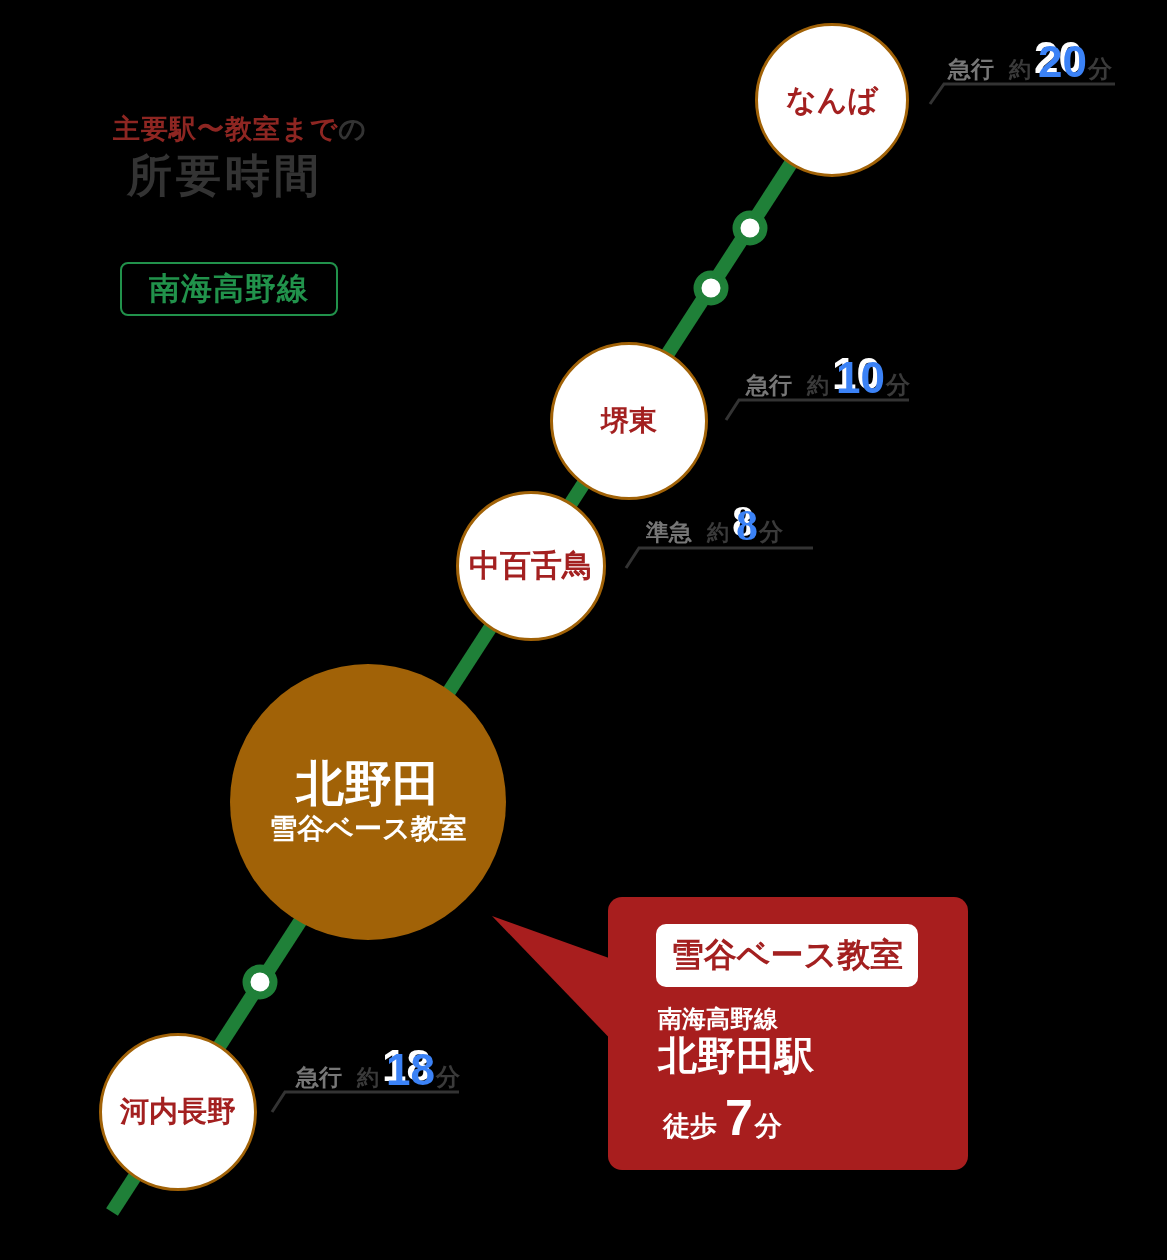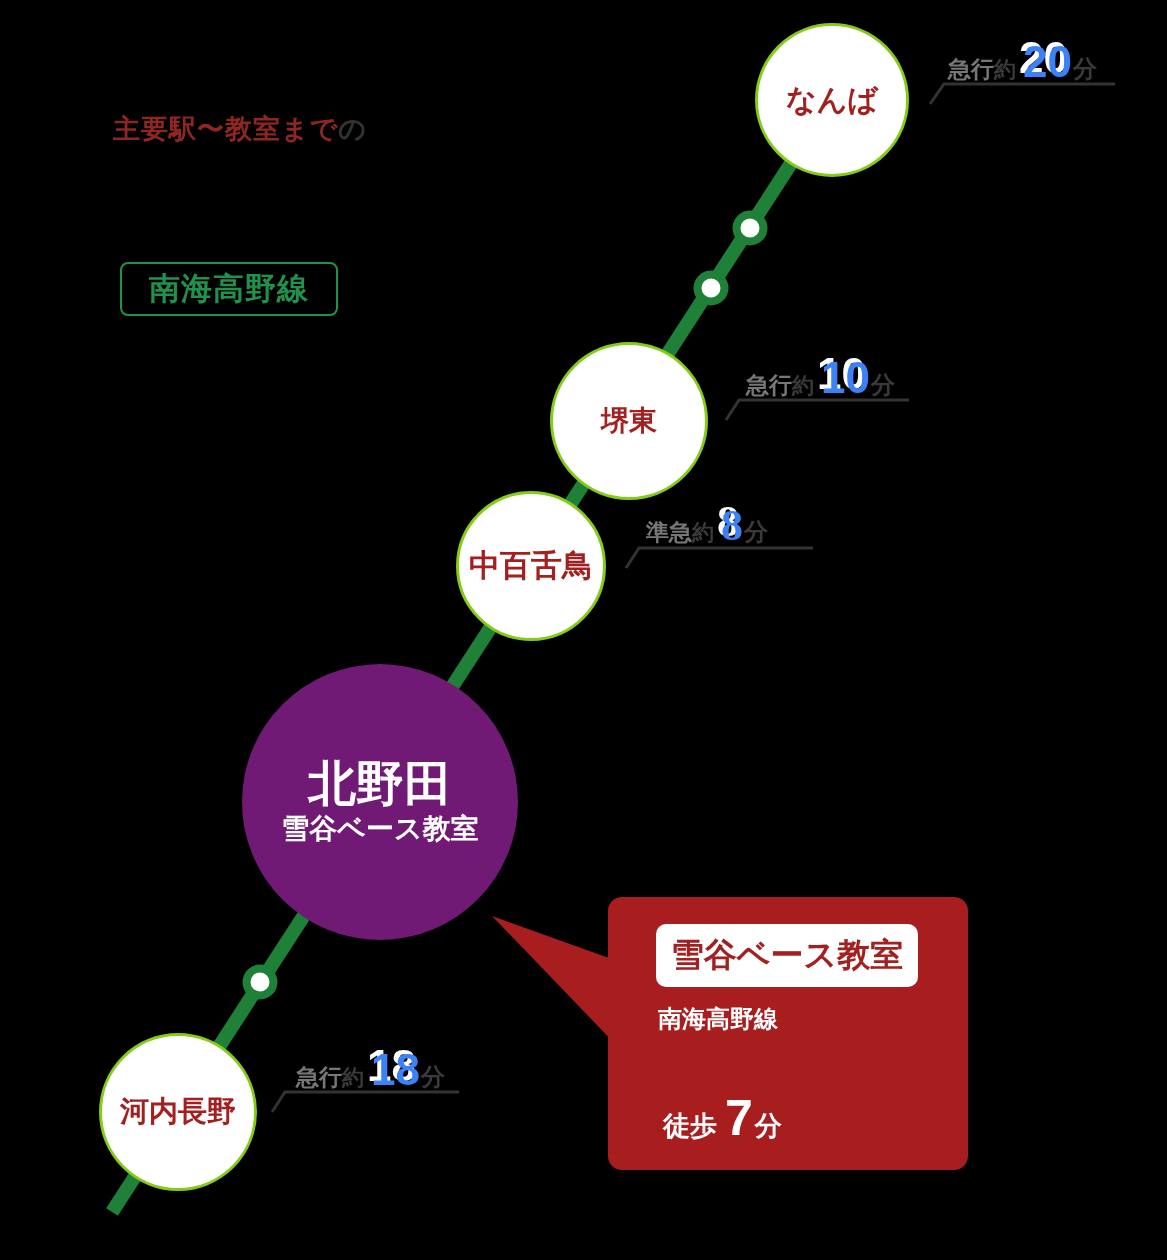--- a/index.html
+++ b/index.html
@@ -17,39 +17,39 @@
   .title-main { position:absolute; left:127px; top:146px; font-size:45px; color:#333333; letter-spacing:4px; }
   .line-badge {
     position:absolute; left:120px; top:262px; width:218px; height:54px;
     border:2px solid #21924b; border-radius:8px; box-sizing:border-box;
     color:#21924b; font-size:31px; display:flex; align-items:center; justify-content:center;
     letter-spacing:1px;
   }
 
   
   .station {
-    position:absolute; background:#ffffff; border:3px solid #84cc16; border-radius:50%;
+    position:absolute; background:#ffffff; border:3px solid #a16207; border-radius:50%;
     box-sizing:border-box; display:flex; align-items:center; justify-content:center;
     color:#a32020; text-align:center;
   }
   #st-namba          { left:755px; top:23px;   width:154px; height:154px; font-size:30px; }
   #st-sakaihigashi   { left:550px; top:342px;  width:158px; height:158px; font-size:28px; }
   #st-nakamozu       { left:456px; top:491px;  width:150px; height:150px; font-size:31px; }
   #st-kawachinagano  { left:99px;  top:1033px; width:158px; height:158px; font-size:29px; }
   .dest {
-    position:absolute; left:242px; top:664px; width:276px; height:276px;
-    background:#701a75; border-radius:50%; color:#ffffff;
+    position:absolute; left:230px; top:664px; width:276px; height:276px;
+    background:#a16207; border-radius:50%; color:#ffffff;
     display:flex; flex-direction:column; align-items:center; justify-content:center;
   }
   .dest .dest-name { font-size:48px; line-height:1.15; }
   .dest .dest-sub  { font-size:28px; line-height:1.3; }
 
   
   .tlabel { position:absolute; display:flex; align-items:baseline; white-space:nowrap; }
-  .tlabel .ttype  { font-size:23px; color:#777777; }
+  .tlabel .ttype  { font-size:23px; color:#777777; margin-right:15px; }
   .tlabel .approx { font-size:22px; color:#3a3a3a; margin-right:7px; }
   .tlabel .num    { font-size:44px; color:#3b82f6; line-height:1; text-shadow:-4px -4px 0 #ffffff; }
   .tlabel .unit   { font-size:24px; color:#3a3a3a; margin-left:1px; }
   #tl-namba         { left:948px; top:40px; }
   #tl-sakaihigashi  { left:746px; top:356px; }
   #tl-nakamozu      { left:646px; top:504px;font-family:Liberation Serif, serif; }
   #tl-kawachinagano { left:296px; top:1048px; }
 
   
   .callout {
@@ -85,20 +85,21 @@
     <polyline points="726,420 739,400 909,400" fill="none" stroke="#333333" stroke-width="3"></polyline>
     <polyline points="626,568 639,548 813,548" fill="none" stroke="#333333" stroke-width="3"></polyline>
     <polyline points="272,1112 285,1092 459,1092" fill="none" stroke="#333333" stroke-width="3"></polyline>
 
     <polygon points="492,916 648,972 648,1078" fill="#a81e1e"></polygon>
   </svg>
 
   <div class="title-sub">
     <span class="hl">主要駅〜教室まで</span><span class="sx">の</span>
   </div>
+  <div class="title-main">所要時間</div>
   <div class="line-badge">
     <span>南海高野線</span>
   </div>
 
   <div class="station" id="st-namba">
     <span>なんば</span>
   </div>
   <div class="station" id="st-sakaihigashi">
     <span>堺東</span>
   </div>
@@ -137,20 +138,21 @@
       <span class="approx">約</span>
       <span class="num">18</span>
       <span class="unit">分</span>
   </div>
 
   <div class="callout">
     <div class="callout-badge">
       <span>雪谷ベース教室</span>
     </div>
     <div class="callout-line">南海高野線</div>
+    <div class="callout-station">北野田駅</div>
     <div class="callout-walk">
       <span class="walk-label">徒歩</span>
         <span class="walk-num">7</span>
         <span class="walk-unit">分</span>
     </div>
   </div>
 
 </div>
 
 </body></html>

